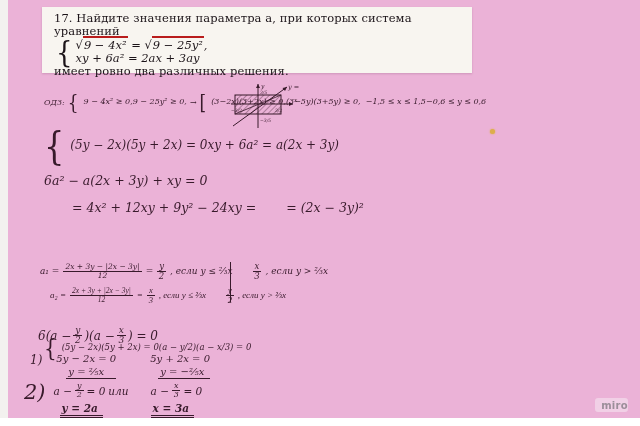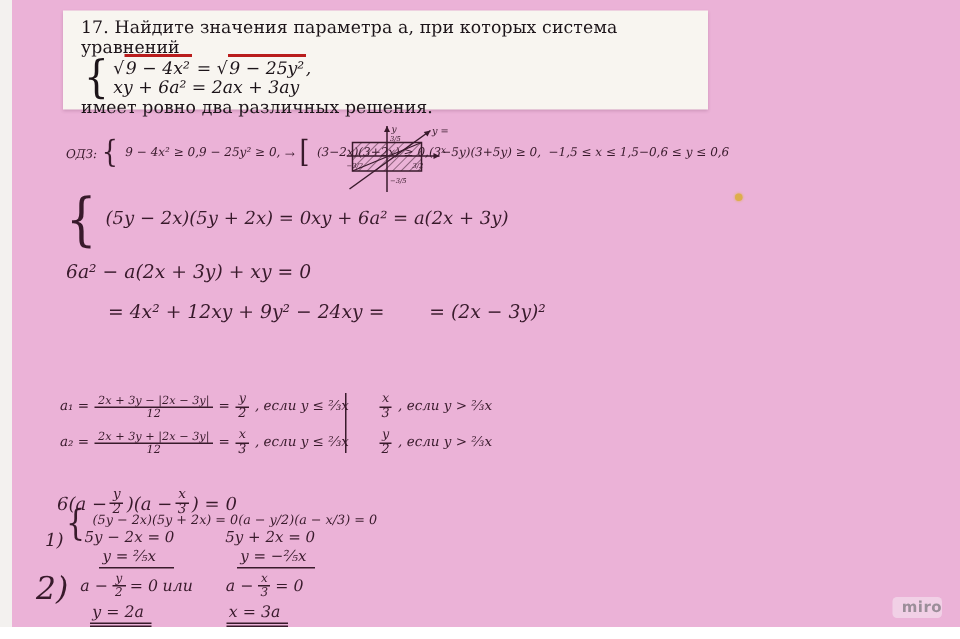--- a/index.html
+++ b/index.html
@@ -26,21 +26,21 @@
   .rad{border-top:2px solid #b91c1c;padding:0 1px;}
 
   
   .hw{position:absolute;color:#381a2b;font-style:italic;white-space:nowrap;}
   .stack{display:inline-flex;flex-direction:row;line-height:1.15;vertical-align:middle;}
   .hbrace{font-style:normal;display:inline-block;transform:scaleY(1.2);margin-right:2px;}
   .frac{display:inline-flex;flex-direction:column;align-items:center;vertical-align:middle;line-height:1.05;}
   .frac .num{border-bottom:1px solid #381a2b;padding:0 2px;}
   .inrow{display:inline-flex;align-items:center;gap:3px;}
   .u1{border-bottom:1.3px solid #381a2b;padding:0 6px 1px 2px;}
-  .u2{border-bottom:3px double #381a2b;padding:0 5px 1px 2px;}
+  .u2{border-bottom:3px double #381a2b;padding:0 5px 1px 2px;font-weight:bold;}
   .grp{display:inline-flex;flex-direction:column;gap:2px;}
   .vdivider{position:absolute;left:230px;top:262px;width:1.2px;height:40px;background:#381a2b;}
 
   .dot{position:absolute;left:490px;top:129px;width:5px;height:5px;border-radius:50%;
        background:#dcae3e;opacity:.9;box-shadow:0 0 2px #dcae3e;}
   .miro{
     position:absolute;left:595px;top:398px;width:33px;height:14px;border-radius:3px;
     background:rgba(248,244,248,.45);display:flex;align-items:center;justify-content:flex-end;
     font-family:"DejaVu Sans",sans-serif;font-weight:bold;font-size:10px;color:#9b8e99;letter-spacing:.3px;
   }
@@ -136,21 +136,21 @@
     </span>
     <span>, если y ≤ ⅔x</span>
     <span style="width:12px;"></span>
     <span class="frac" style="font-size:8.5px;">
       <span class="num">x</span>
       <span class="den">3</span>
     </span>
     <span>, если y &gt; ⅔x</span>
   </div>
 
-  <div class="hw inrow" style="left:40px;top:286px;font-size:9px;gap:4px;">
+  <div class="hw inrow" style="left:50px;top:286px;font-size:9px;gap:4px;font-family:Liberation Serif, serif;">
     <span>a₂ =</span>
     <span class="frac" style="font-size:7.5px;">
       <span class="num">2x + 3y + |2x − 3y|</span>
       <span class="den">12</span>
     </span>
     <span>=</span>
     <span class="frac" style="font-size:8.5px;">
       <span class="num">x</span>
       <span class="den">3</span>
     </span>

